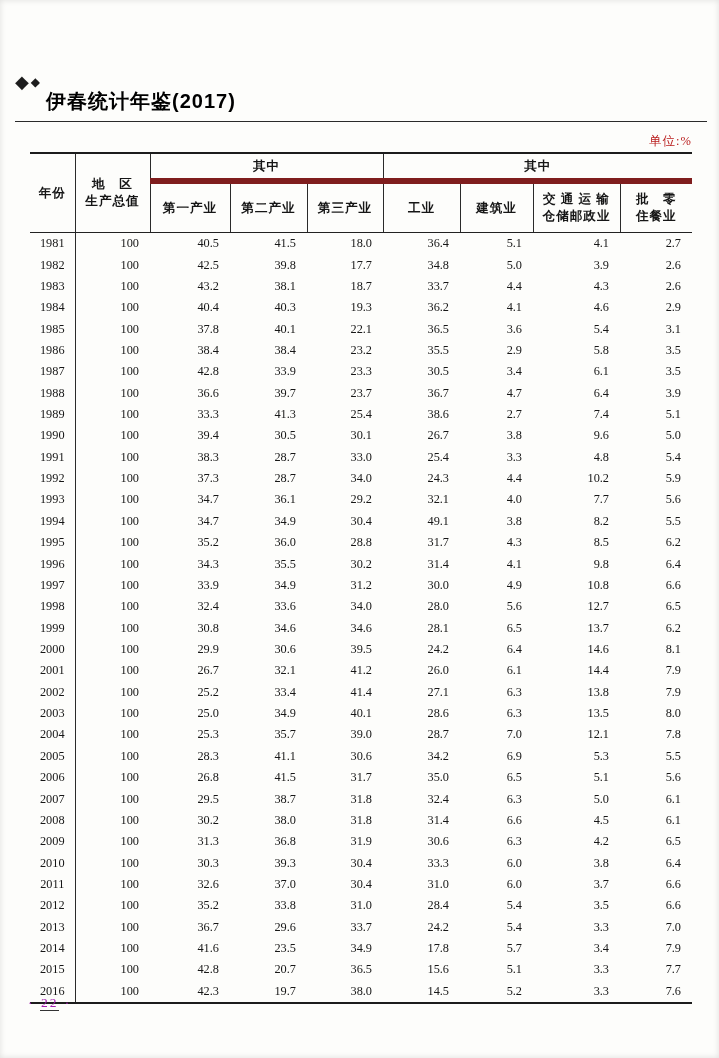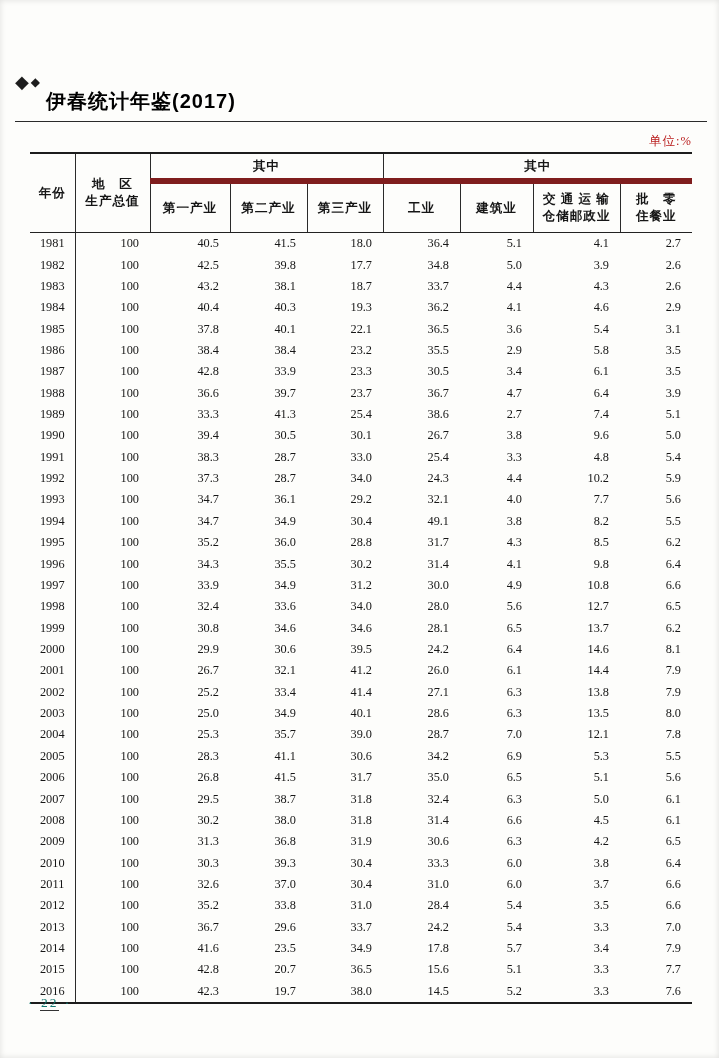--- a/index.html
+++ b/index.html
@@ -65,21 +65,21 @@
     white-space:nowrap;
   }
   table.gdp tbody td:first-child{
     text-align:center;padding:0;
     border-right:1px solid #2a2a2a;
     margin-top:9px;
   }
   
   .page-number{
     position:absolute;left:28px;top:995px;
-    font-size:13.5px;letter-spacing:2px;color:#0f766e;
+    font-size:13.5px;letter-spacing:2px;color:#a21caf;
   }
   .page-number .num{border-bottom:1.4px solid #333;padding:0 1px;}
 </style>
 </head>
 <body>
 
 <div class="page">
 
   <div class="running-head">
     <span class="diamond-lg">◆</span>

